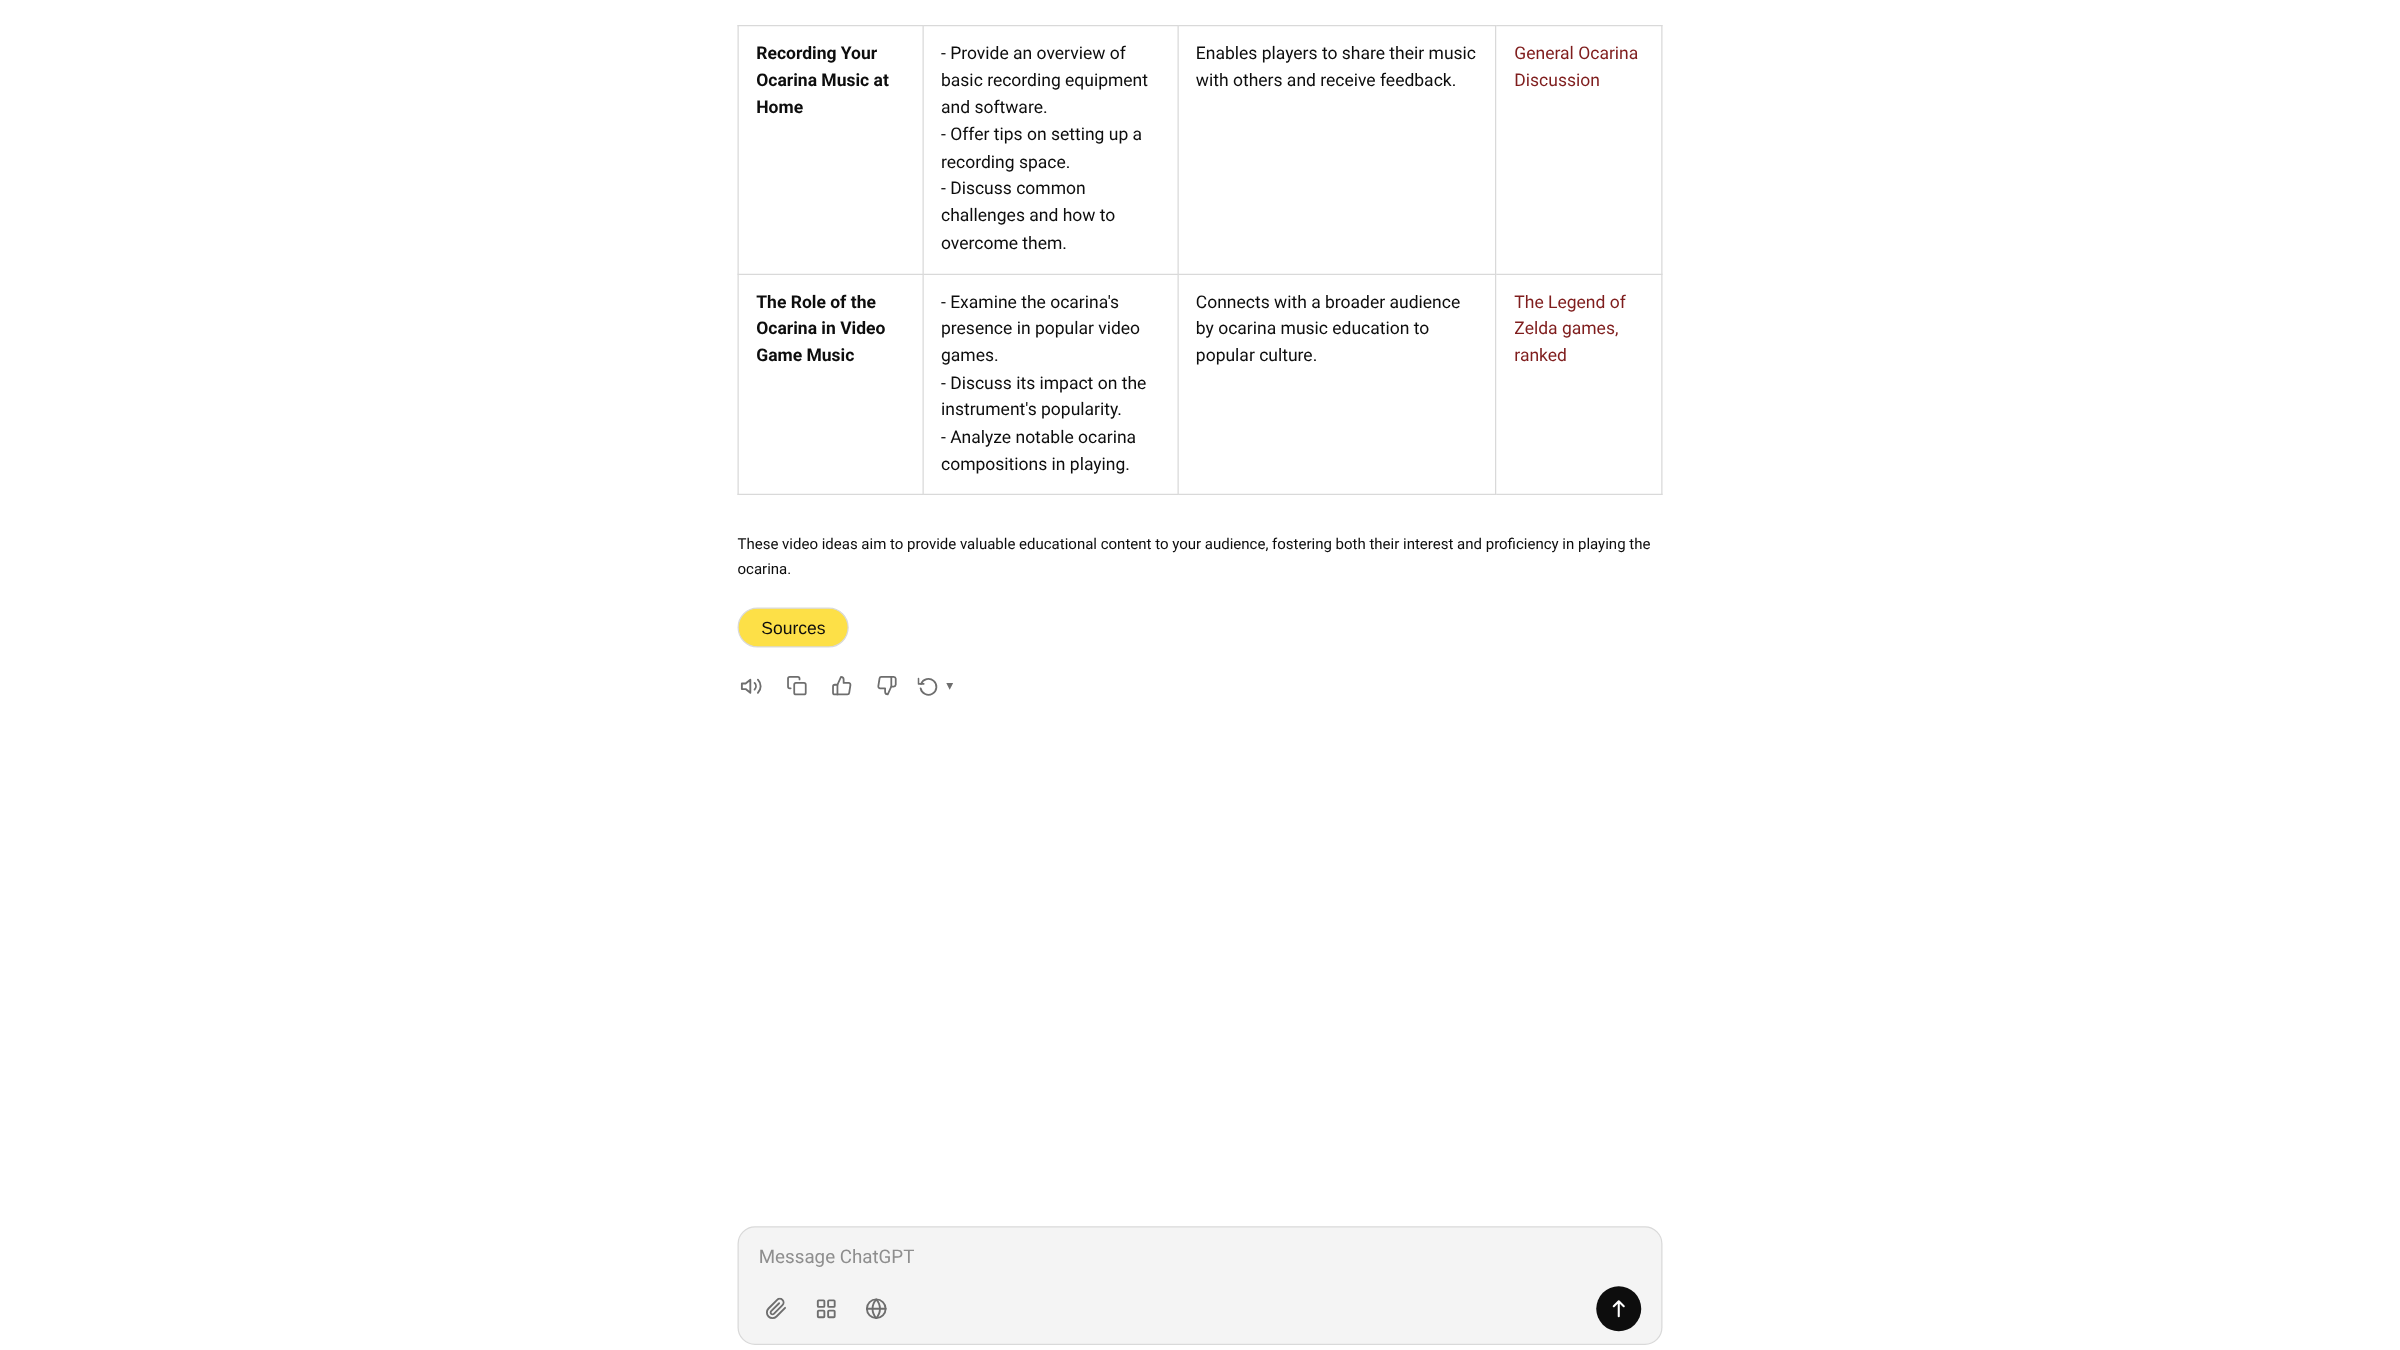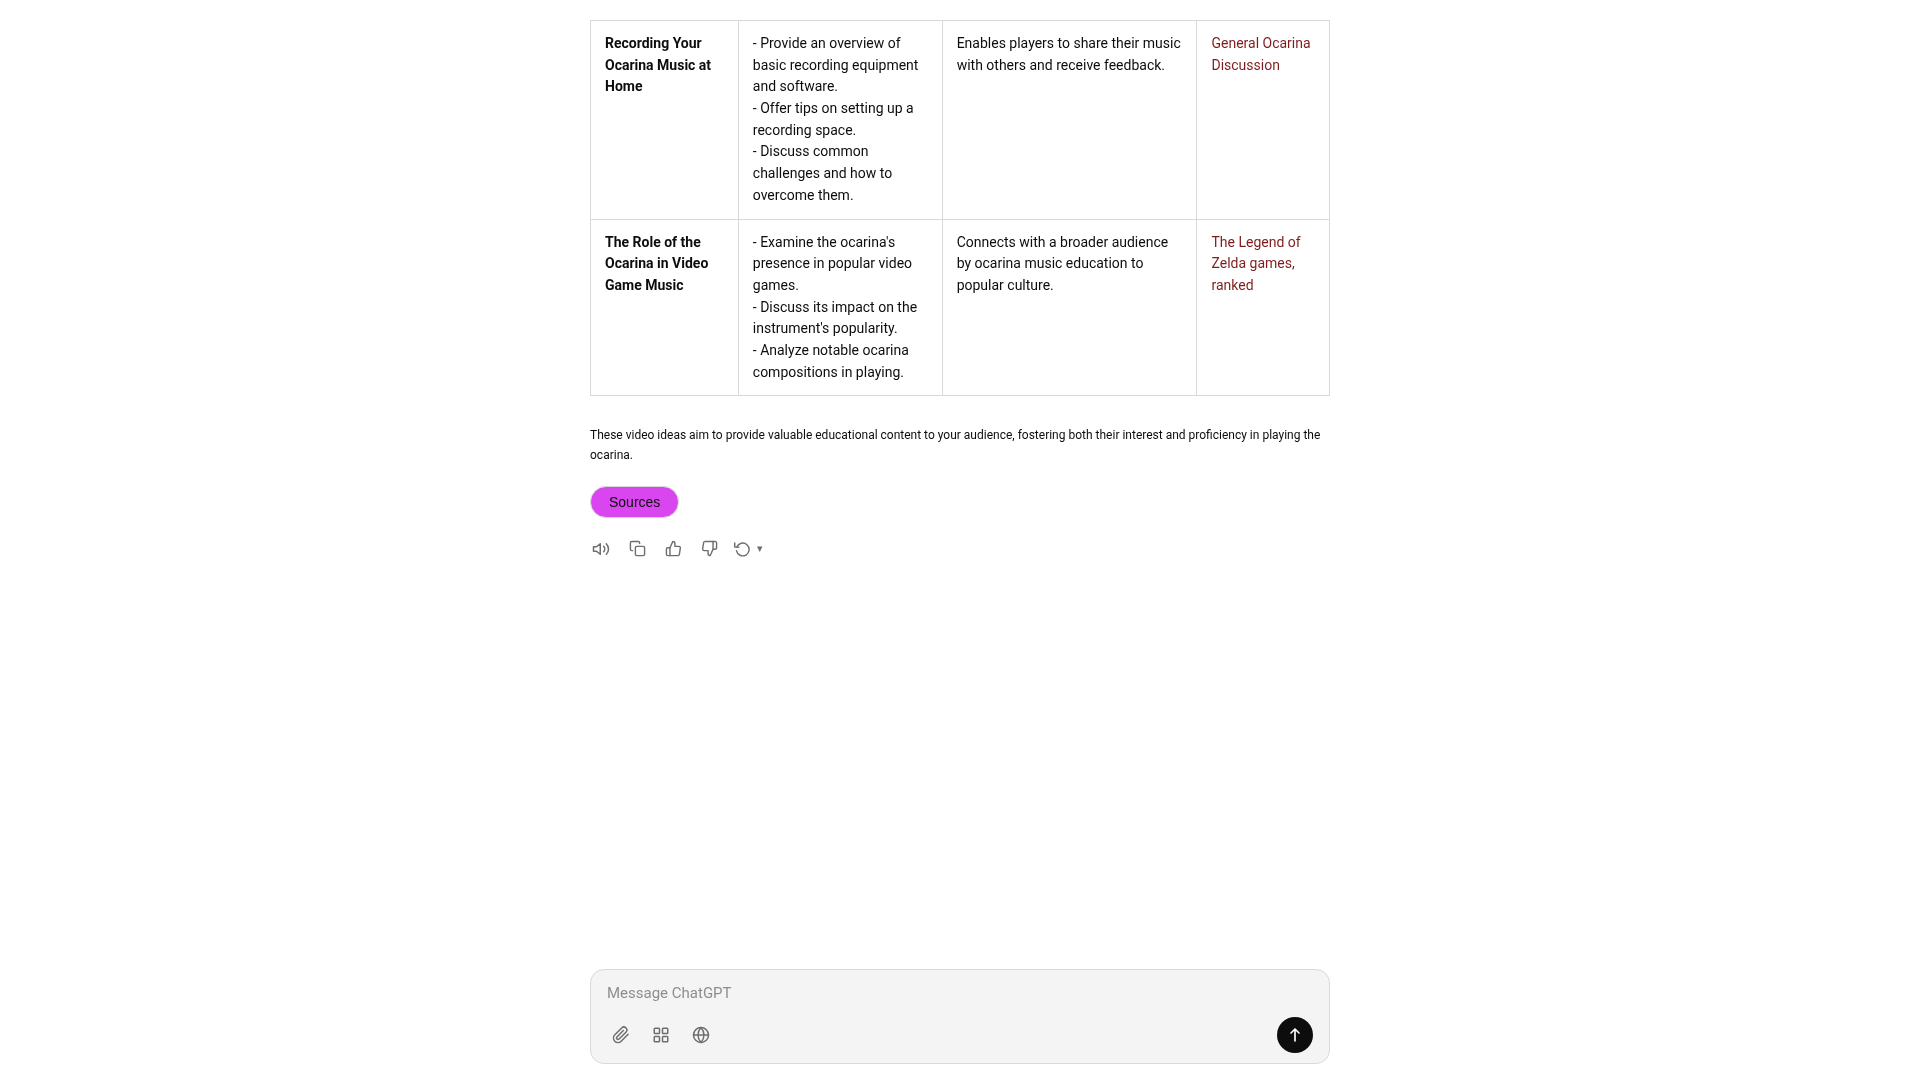--- a/index.html
+++ b/index.html
@@ -65,21 +65,21 @@
       color: #0d0d0d;
     }
 
     .sources-btn {
       display: inline-block;
       border: 1px solid #d9d9d9;
       border-radius: 20px;
       padding: 7px 18px;
       font-size: 14px;
       color: #0d0d0d;
-      background: #d946ef;
+      background: #fde047;
       cursor: pointer;
       margin-bottom: 20px;
     }
 
     .action-bar {
       display: flex;
       align-items: center;
       gap: 14px;
       margin-bottom: 30px;
       color: #6e6e6e;
@@ -103,21 +103,21 @@
       font-size: 14px;
       color: #6e6e6e;
       cursor: pointer;
     }
 
     
     .input-area-wrapper {
       width: 100%;
       max-width: 780px;
       margin: 0 auto 0 auto;
-      padding: 0 20px 16px 20px;
+      padding: 0 20px 4px 20px;
     }
 
     .input-box {
       border: 1px solid #d9d9d9;
       border-radius: 14px;
       padding: 14px 16px 10px 16px;
       background: #f4f4f4;
     }
 
     .input-field {

